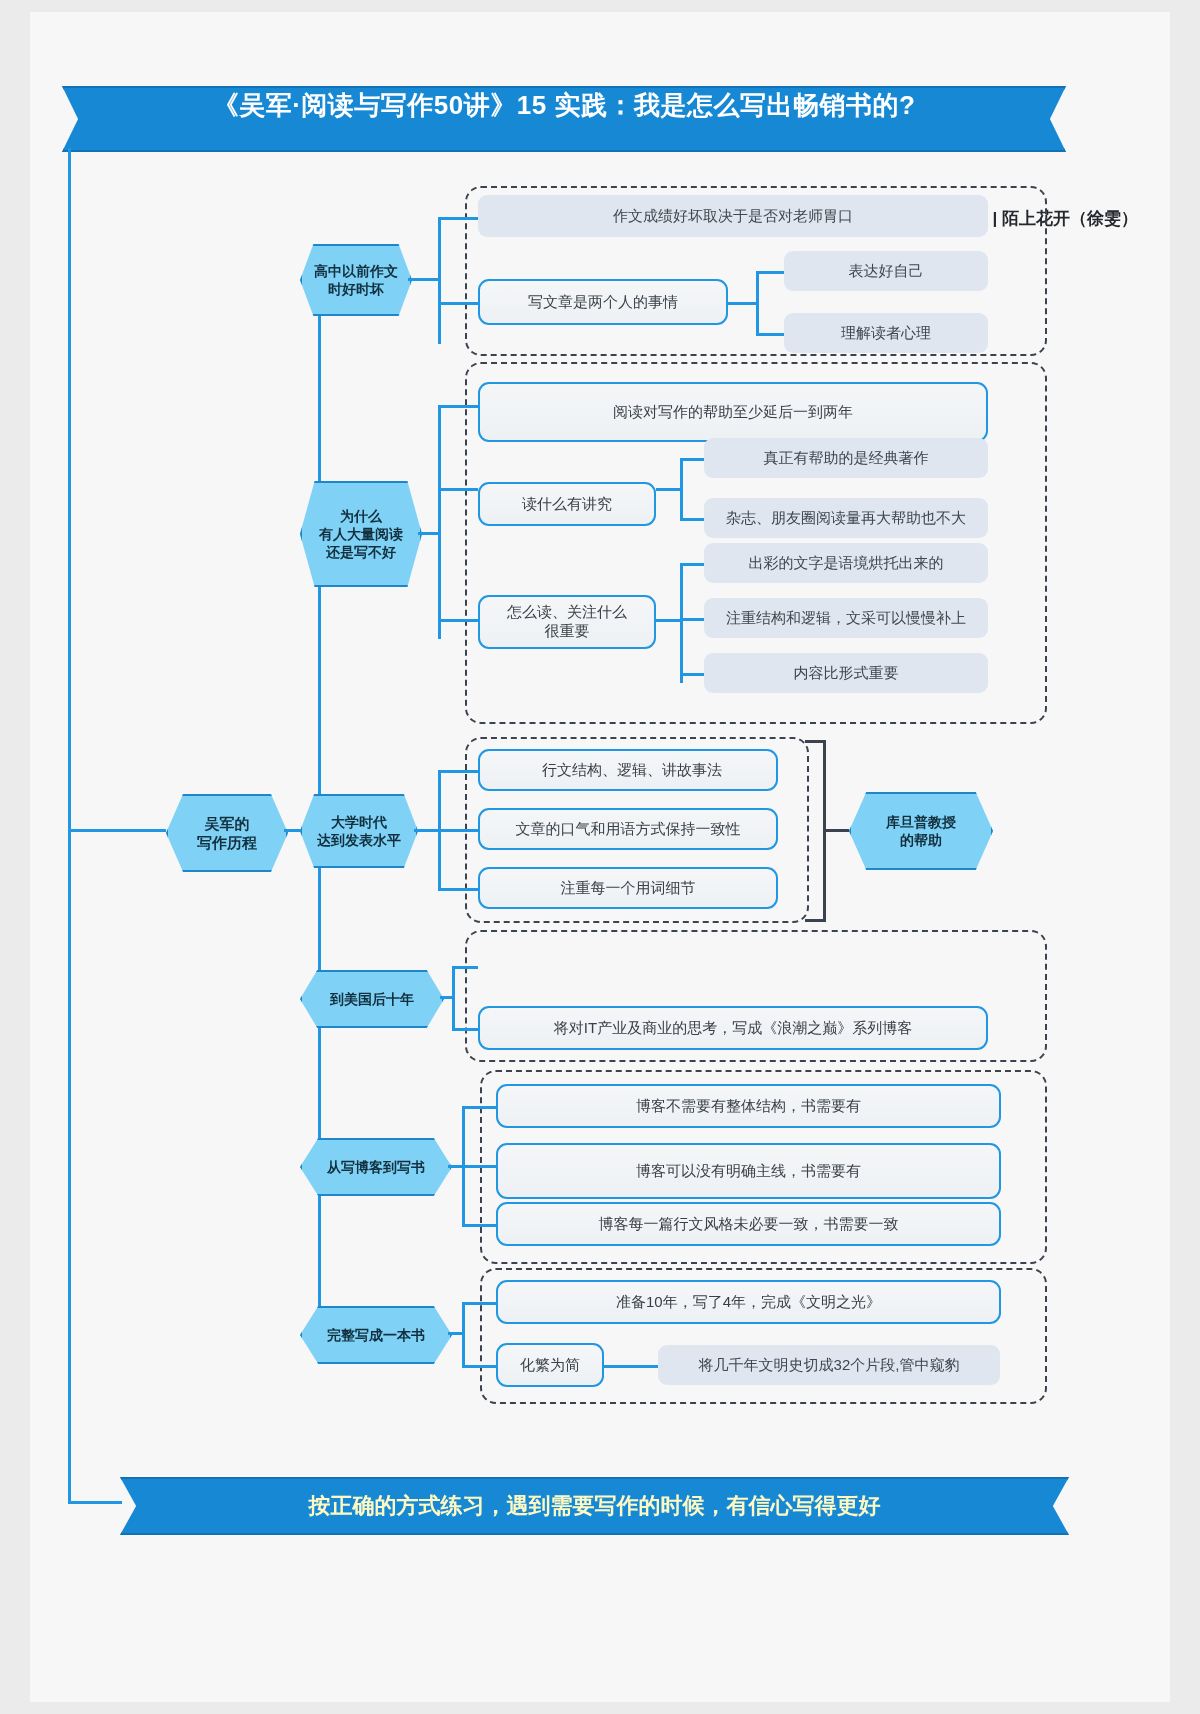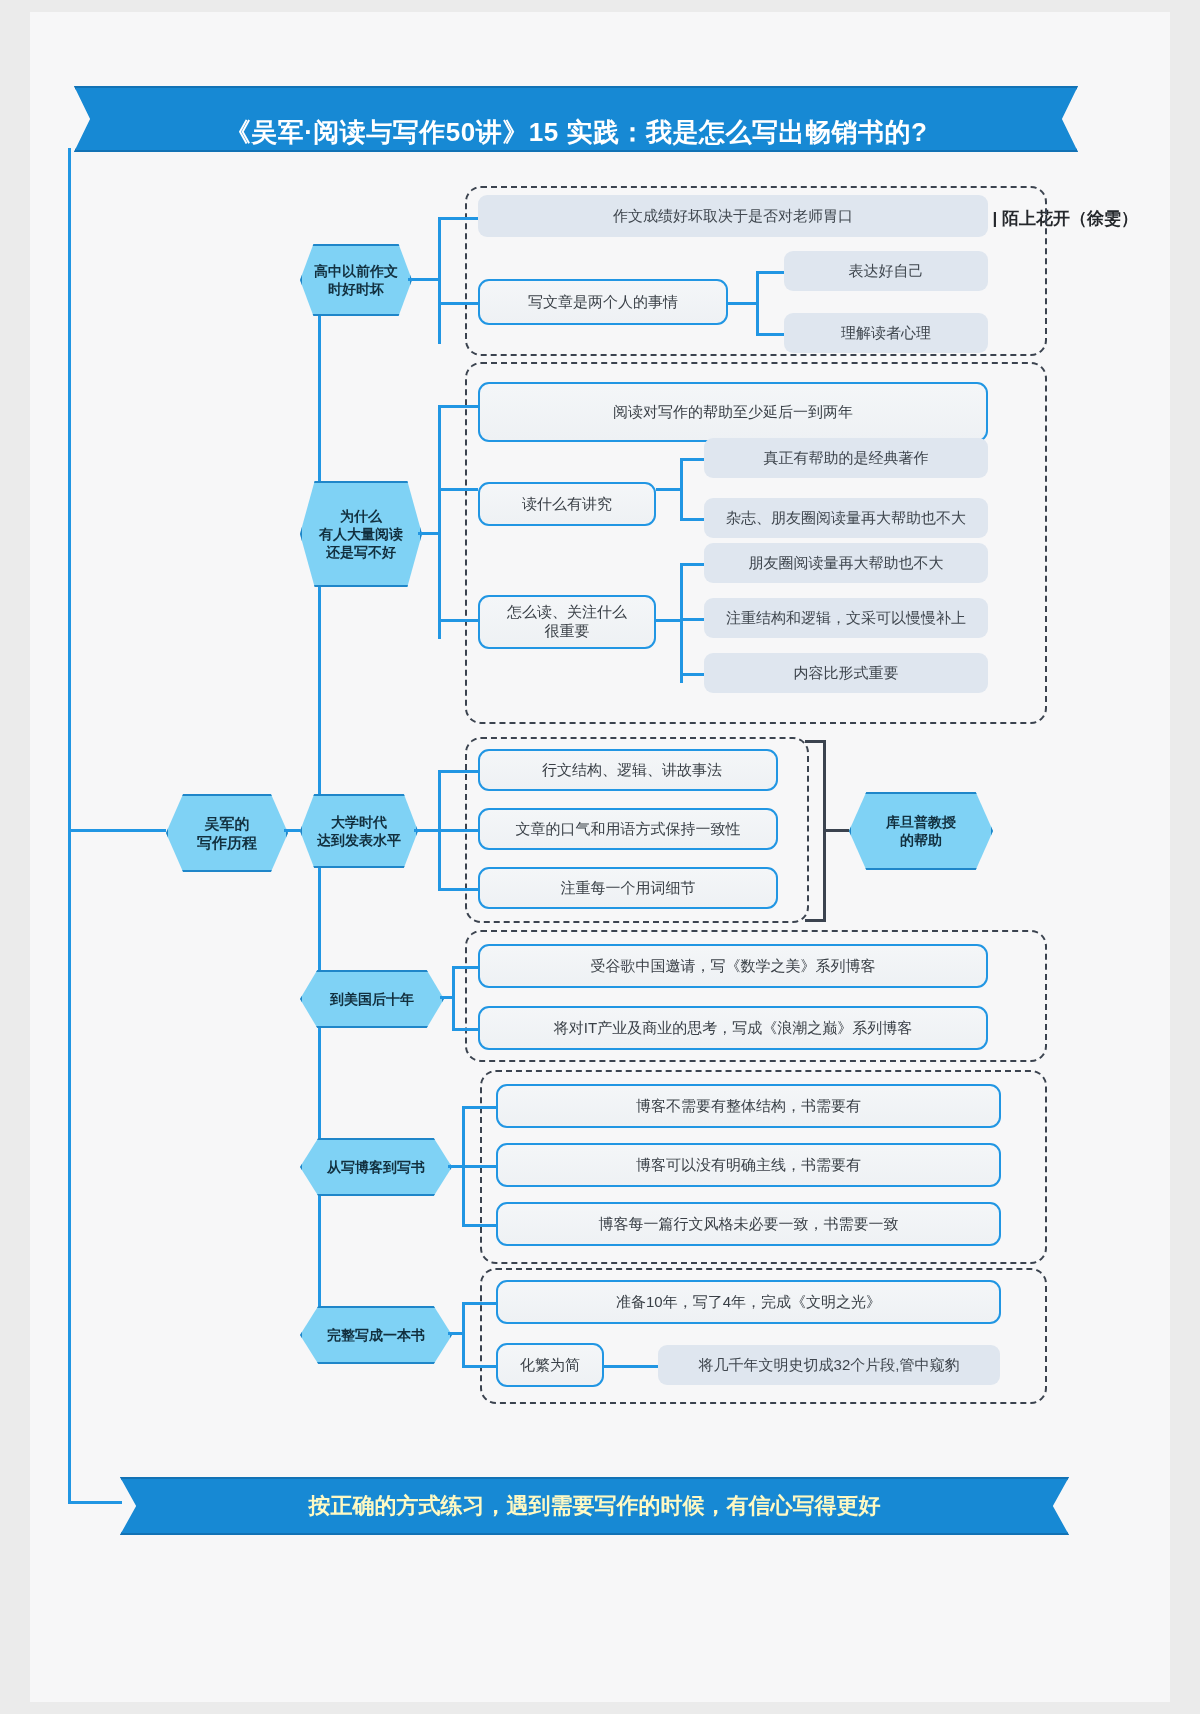--- a/index.html
+++ b/index.html
@@ -11,25 +11,25 @@
   }
   .page{
     position:absolute;left:30px;top:12px;
     width:1140px;height:1690px;
     background:#f7f7f8;
     overflow:hidden;
   }
 
   
   .title-banner{
-    position:absolute;left:44px;top:74px;width:1000px;height:62px;
+    position:absolute;left:32px;top:74px;width:1000px;height:62px;
     background:#1789d4;
     border:2px solid #1272b5;
     clip-path:polygon(0 0,100% 0,98.4% 50%,100% 100%,0 100%,1.6% 50%);
-    display:flex;align-items:flex-end;justify-content:center;
+    display:flex;align-items:flex-start;justify-content:center;
   }
   .title-banner span{
     color:#ffffff;font-size:26px;font-weight:bold;letter-spacing:.5px;
   }
   .credit{
     position:absolute;right:32px;top:160px;
     font-size:17px;font-weight:bold;color:#25282c;margin-top:35px;
   }
 
   
@@ -178,21 +178,21 @@
   <div class="rbox" style="left:448px;top:583px;width:178px;height:54px;white-space:pre-line;">
     <span>怎么读、关注什么
 很重要</span>
   </div>
   <div class="ln h" style="left:626px;top:607px;width:24px;"></div>
   <div class="ln v" style="left:650px;top:551px;height:120px;"></div>
   <div class="ln h" style="left:650px;top:551px;width:24px;"></div>
   <div class="ln h" style="left:650px;top:606px;width:24px;"></div>
   <div class="ln h" style="left:650px;top:661px;width:24px;"></div>
   <div class="gbox" style="left:674px;top:531px;width:284px;height:40px;">
-    <span>朋友圈阅读量再大帮助也不大</span>
+    <span>出彩的文字是语境烘托出来的</span>
   </div>
   <div class="gbox" style="left:674px;top:586px;width:284px;height:40px;">
     <span>注重结构和逻辑，文采可以慢慢补上</span>
   </div>
   <div class="gbox" style="left:674px;top:641px;width:284px;height:40px;">
     <span>内容比形式重要</span>
   </div>
 
   <div class="ln h" style="left:288px;top:817px;width:22px;"></div>
   <div class="bhex" style="left:270px;top:782px;width:114px;height:70px;">
@@ -233,44 +233,41 @@
     <div>到美国后十年</div>
   </div>
 
   <div class="dgroup" style="left:435px;top:918px;width:578px;height:128px;"></div>
 
   <div class="ln h" style="left:410px;top:984px;width:12px;"></div>
   <div class="ln v" style="left:422px;top:954px;height:62px;"></div>
   <div class="ln h" style="left:422px;top:954px;width:26px;"></div>
   <div class="ln h" style="left:422px;top:1016px;width:26px;"></div>
 
-  <div class="rbox" style="left:448px;top:932px;width:510px;height:44px;">
-    <span>受谷歌中国邀请，写《数学之美》系列博客</span>
-  </div>
   <div class="rbox" style="left:448px;top:994px;width:510px;height:44px;">
     <span>将对IT产业及商业的思考，写成《浪潮之巅》系列博客</span>
   </div>
 
   <div class="ln h" style="left:288px;top:1153px;width:22px;"></div>
   <div class="bhex" style="left:270px;top:1126px;width:148px;height:54px;text-align:center;">
     <div>从写博客到写书</div>
   </div>
 
   <div class="dgroup" style="left:450px;top:1058px;width:563px;height:190px;"></div>
 
   <div class="ln h" style="left:418px;top:1153px;width:14px;"></div>
   <div class="ln v" style="left:432px;top:1094px;height:118px;"></div>
   <div class="ln h" style="left:432px;top:1094px;width:34px;"></div>
   <div class="ln h" style="left:432px;top:1153px;width:34px;"></div>
   <div class="ln h" style="left:432px;top:1212px;width:34px;"></div>
 
   <div class="rbox" style="left:466px;top:1072px;width:505px;height:44px;">
     <span>博客不需要有整体结构，书需要有</span>
   </div>
-  <div class="rbox" style="left:466px;top:1131px;width:505px;height:44px;">
+  <div class="rbox" style="left:466px;top:1131px;width:505px;height:56px;">
     <span>博客可以没有明确主线，书需要有</span>
   </div>
   <div class="rbox" style="left:466px;top:1190px;width:505px;height:44px;">
     <span>博客每一篇行文风格未必要一致，书需要一致</span>
   </div>
 
   <div class="ln h" style="left:288px;top:1320px;width:22px;"></div>
   <div class="bhex" style="left:270px;top:1294px;width:148px;height:54px;">
     <div>完整写成一本书</div>
   </div>

